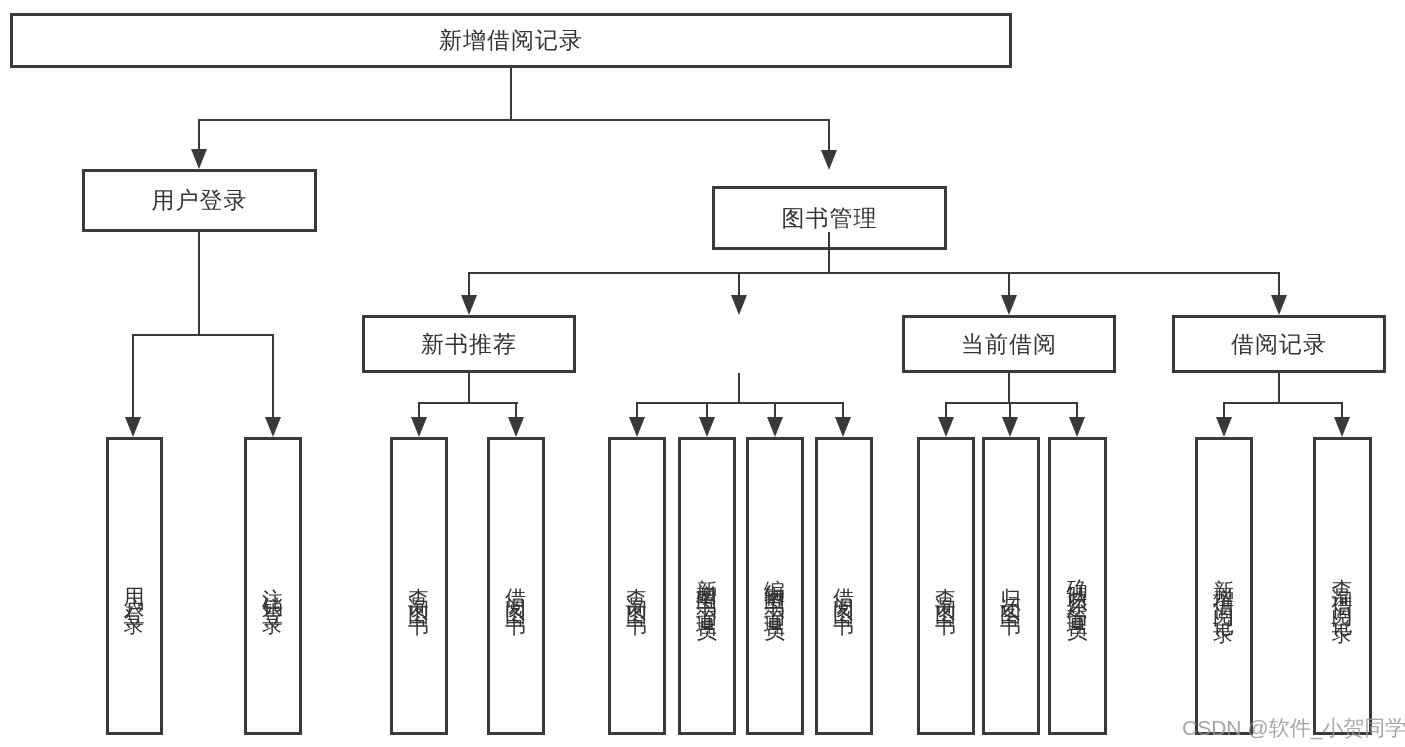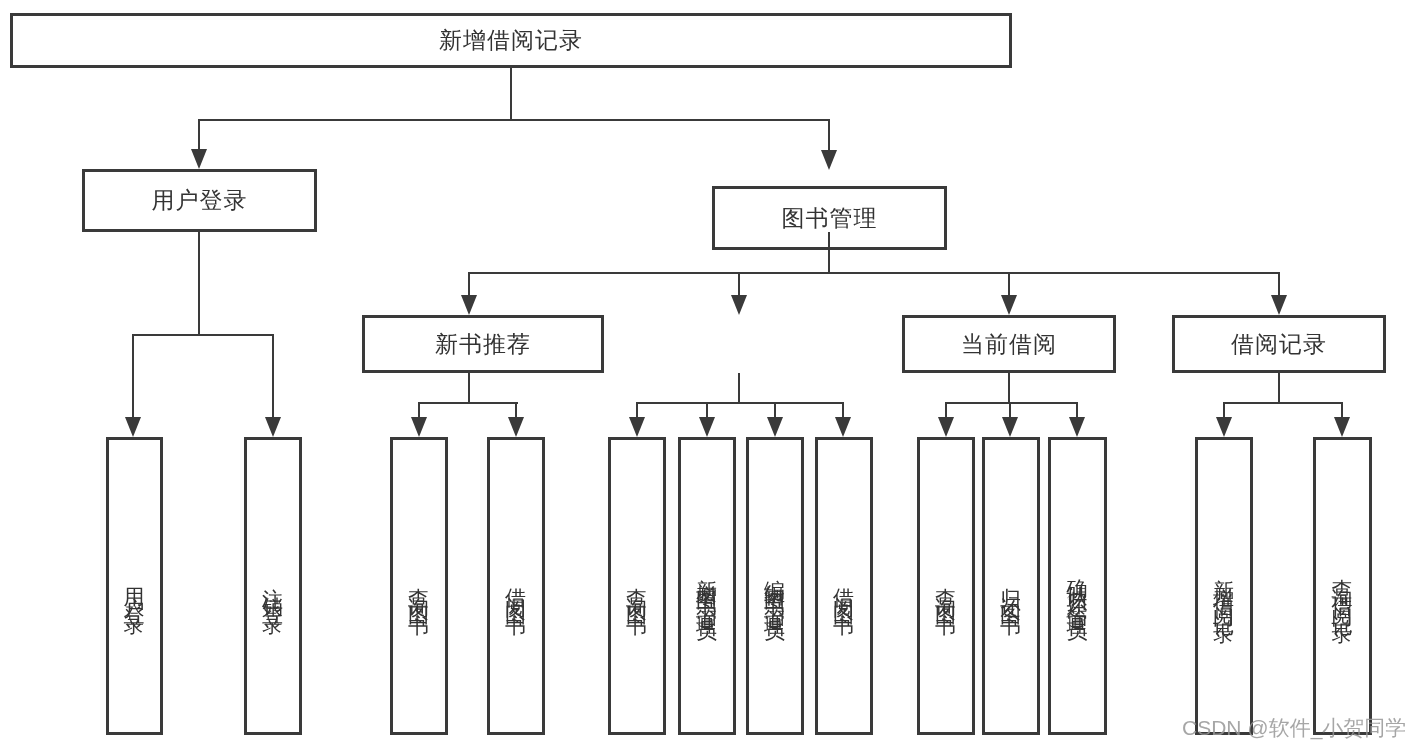--- a/index.html
+++ b/index.html
@@ -87,21 +87,21 @@
   <div class="hl" style="left:468px; top:272px; width:812px;"></div>
   <div class="vl" style="left:468px; top:272px; height:26px;"></div>
   <div class="ar" style="left:461px; top:295px;"></div>
   <div class="vl" style="left:738px; top:272px; height:26px;"></div>
   <div class="ar" style="left:731px; top:295px;"></div>
   <div class="vl" style="left:1008px; top:272px; height:26px;"></div>
   <div class="ar" style="left:1001px; top:295px;"></div>
   <div class="vl" style="left:1278px; top:272px; height:26px;"></div>
   <div class="ar" style="left:1271px; top:295px;"></div>
 
-  <div class="node" style="left:362px; top:315px; width:242px; height:58px;">
+  <div class="node" style="left:362px; top:315px; width:214px; height:58px;">
     <span>新书推荐</span>
   </div>
   <div class="node" style="left:902px; top:315px; width:214px; height:58px;">
     <span>当前借阅</span>
   </div>
   <div class="node" style="left:1172px; top:315px; width:214px; height:58px;justify-content:center;">
     <span>借阅记录</span>
   </div>
 
   <div class="vl" style="left:468px; top:373px; height:31px;"></div>

